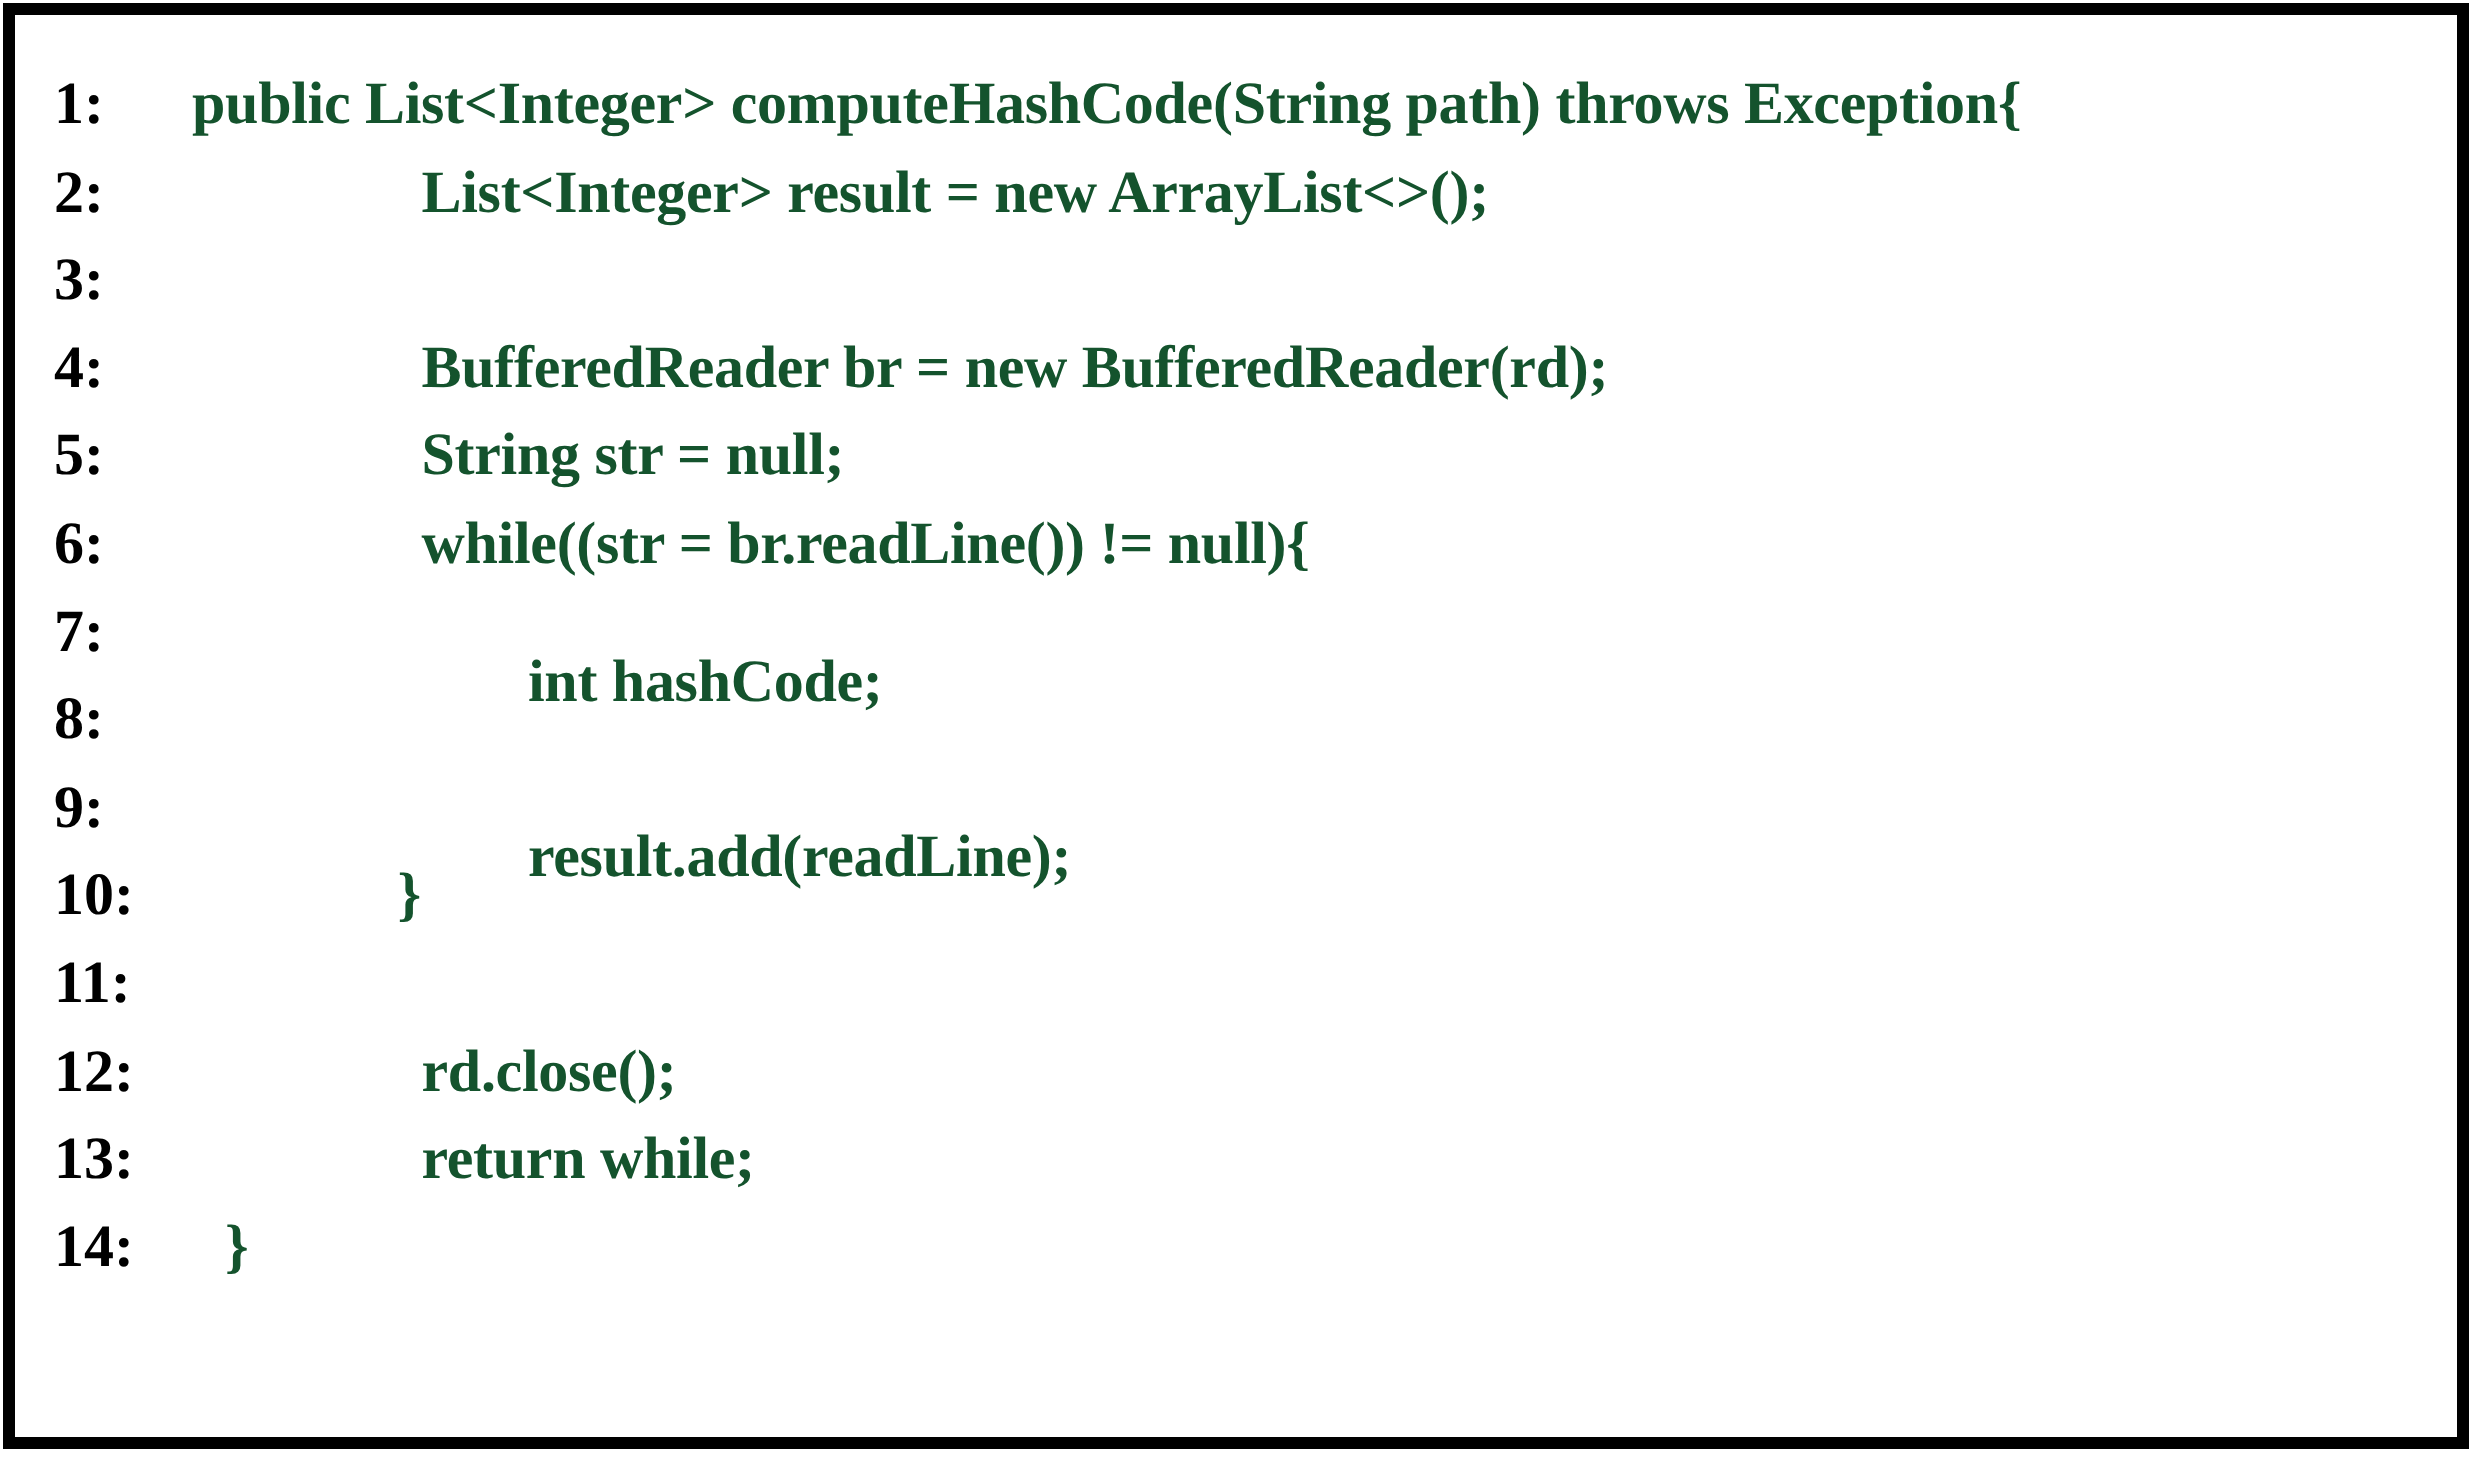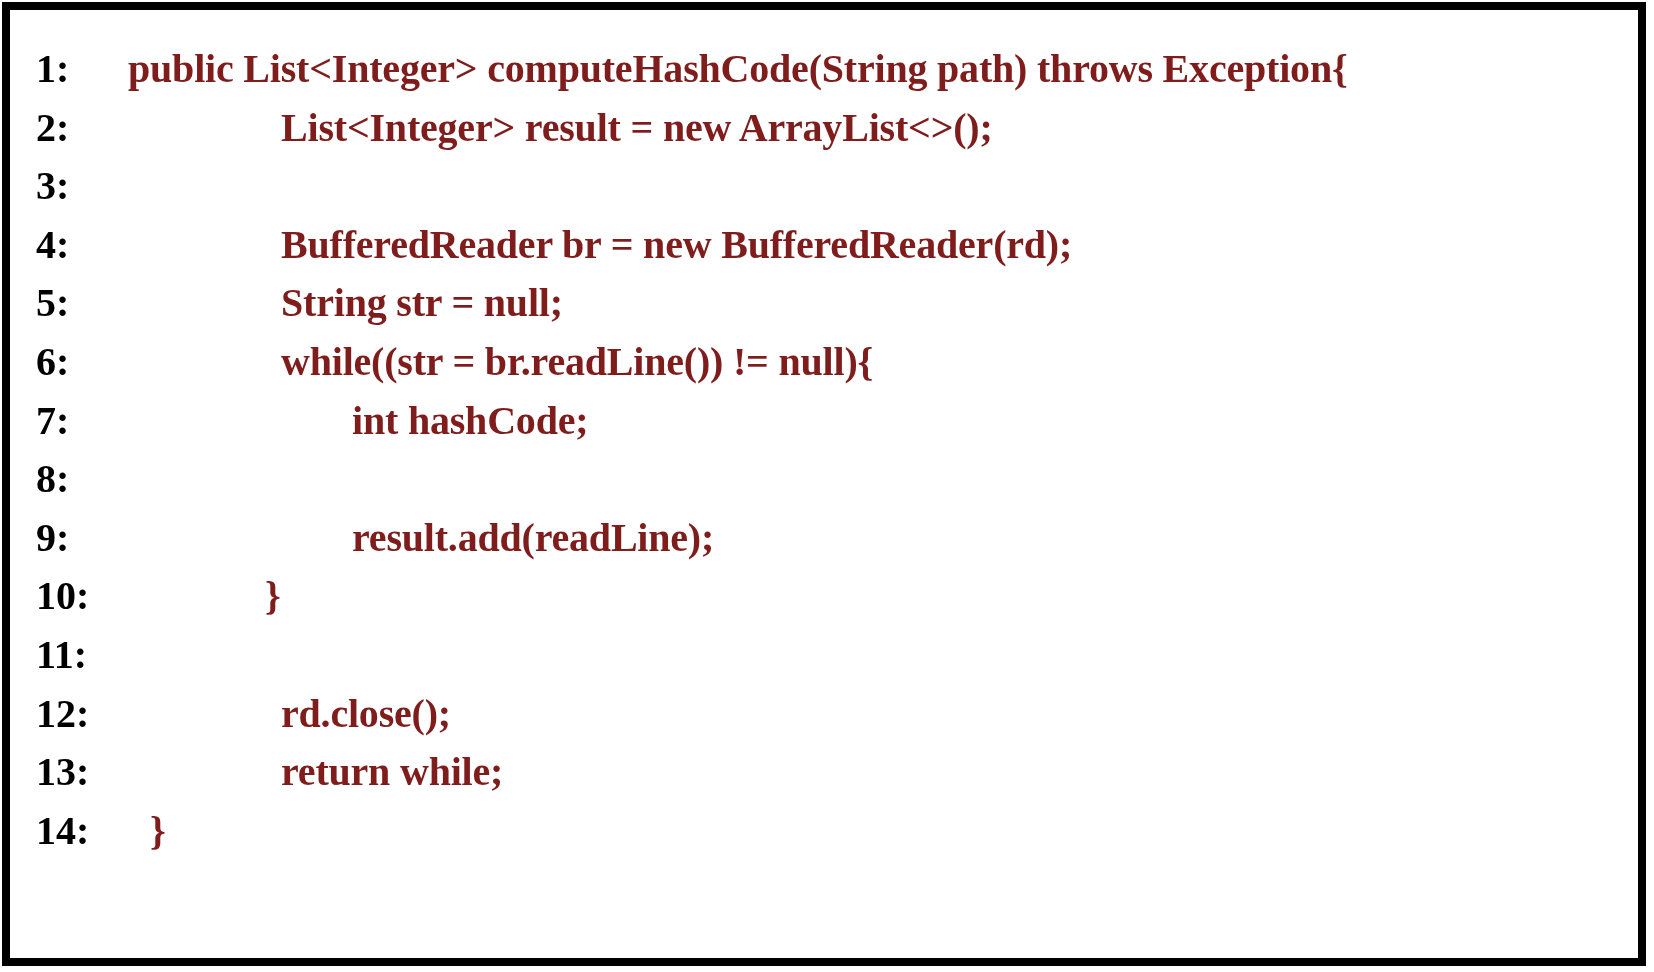--- a/index.html
+++ b/index.html
@@ -51,30 +51,30 @@
     font-size: 40px;
     color: #000000;
     letter-spacing: 0px;
   }
 
   .line-code {
     position: absolute;
     top: 0;
     font-weight: bold;
     font-size: 40px;
-    color: #7f1d1d;
+    color: #14532d;
     white-space: pre;
     letter-spacing: -0.2px;
   }
 
   
   .indent-0 { left: 118px; }
   .indent-1 { left: 253px; margin-left: 18px; }
   .indent-2 { left: 255px; }
-  .indent-3 { left: 342px; }
+  .indent-3 { left: 342px; margin-top: 33px; }
   .indent-4 { left: 140px; }
 </style>
 </head>
 <body>
 
 <div id="code-figure">
   <div id="code-listing">
       <div class="code-line"><span class="line-number">1:</span><span class="line-code indent-0">public List&lt;Integer&gt; computeHashCode(String path) throws Exception{</span></div>
       <div class="code-line"><span class="line-number">2:</span><span class="line-code indent-1">List&lt;Integer&gt; result = new ArrayList&lt;&gt;();</span></div>
       <div class="code-line"><span class="line-number">3:</span></div>

